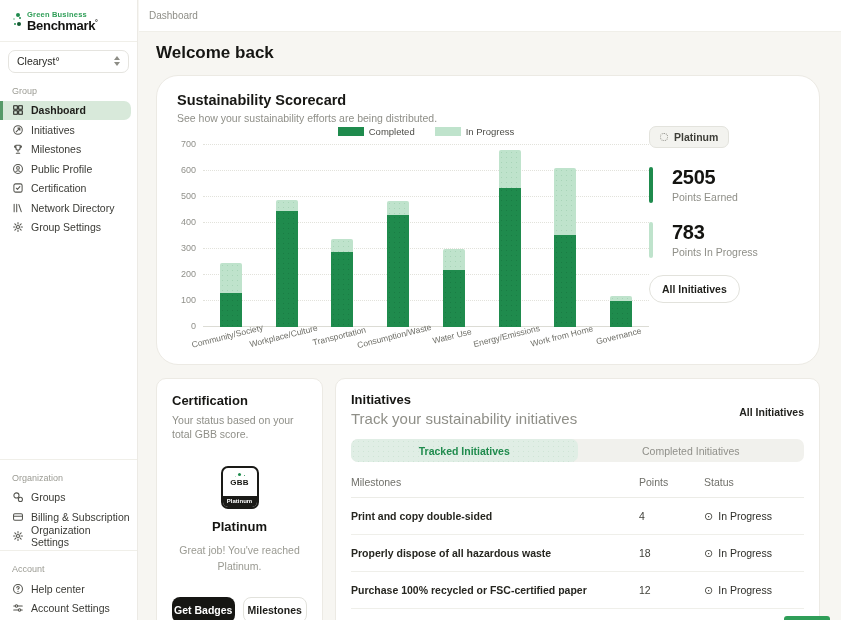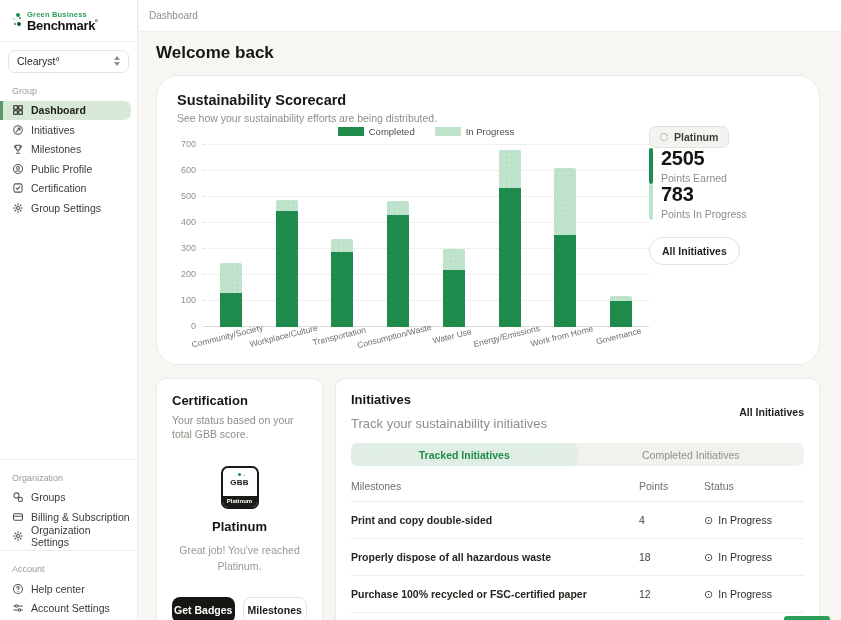--- a/index.html
+++ b/index.html
@@ -73,21 +73,21 @@
            background-image:radial-gradient(#1a7c44 14%, transparent 15%); background-size:5px 5px; }
   .xlabels { position:absolute; top:186px; left:0; right:0; height:28px; }
   .xlab { position:absolute; font-size:8.5px; color:#6e6e67; white-space:nowrap;
           transform:translateX(-55%) rotate(-14deg); }
 
   .sc-stats { position:absolute; right:18px; top:50px; width:152px; }
   .pill { display:inline-flex; align-items:center; gap:6px; background:#f3f3ef;
           border:1px solid #e3e3dd; border-radius:7px; padding:4px 10px;
           font-size:10.5px; font-weight:bold; color:#3f3f39; cursor:pointer; }
   .dotted-circle { width:8px; height:8px; border:1px dotted #8d8d86; border-radius:50%; display:inline-block; }
-  .stat { display:flex; gap:8px; margin-top:0; }
+  .stat { display:flex; gap:19px; margin-top:19px; }
   .stat-bar { width:4px; border-radius:2px; background:#1f8b4d; }
   .stat.progress .stat-bar { background:#bfe3cc; }
   .stat-value { font-size:20px; font-weight:bold; color:#141411; line-height:1; letter-spacing:-.3px; }
   .stat-label { font-size:10.5px; color:#8f8f88; margin-top:4px; }
   .sc-btn { margin-top:17px; display:inline-block; background:#fff; border:1px solid #e2e2dc;
             border-radius:16px; padding:7px 12px; font-size:10.5px; font-weight:bold;
             color:#1f1f1b; cursor:pointer; }
 
   
   .bottom-row { display:flex; gap:12px; margin-top:13px; }
@@ -108,21 +108,21 @@
               padding:0 6px; }
   .cert-btns { position:absolute; left:15px; right:15px; top:218px; display:flex; gap:8px; }
   .btn-dark { background:#161613; color:#fff; border-radius:8px; padding:7px 0; flex:1;
               text-align:center; font-size:10.5px; font-weight:bold; cursor:pointer; }
   .btn-light { background:#fff; border:1px solid #e2e2dc; color:#1c1c18; border-radius:8px;
                padding:6px 0; flex:1; text-align:center; font-size:10.5px; font-weight:bold; cursor:pointer; }
 
   .init-card { flex:1; height:256px; position:relative; padding:13px 15px; overflow:hidden; }
   .init-head { display:flex; justify-content:space-between; align-items:flex-start; }
   .init-title { font-size:13px; font-weight:bold; color:#171714; }
-  .init-sub { font-size:13px; color:#8f8f88; margin-top:9px; }
+  .init-sub { font-size:15px; color:#8f8f88; margin-top:3px; }
   .init-link { font-size:10.5px; font-weight:bold; color:#23231f; margin-top:14px; cursor:pointer; }
   .tabs { margin-top:12px; background:#f1f1ed; border-radius:7px; display:flex; height:23px;justify-content:space-between; }
   .tab { flex:1; display:flex; align-items:center; justify-content:center; font-size:10.5px;
          color:#90908a; cursor:pointer; }
   .tab.active { background:#e0eee5; border-radius:7px; color:#1f8b4d; font-weight:bold;
                 background-image:radial-gradient(#cfe5d6 12%, transparent 13%); background-size:5px 5px; }
   .tbl-head { display:flex; margin-top:14px; font-size:10.5px; color:#70706a;
               padding-bottom:9px; border-bottom:1px solid #ecece7; }
   .col-init { flex:1; } .col-pts { width:65px; } .col-status { width:100px; }
   .trow { display:flex; align-items:center; height:37px; border-bottom:1px solid #efefea;
@@ -186,20 +186,26 @@
   </div>
   <div class="nav-item">
     <svg class="icn" viewBox="0 0 14 14">
         <rect x="2.2" y="2.2" width="9.6" height="9.6" rx="2"></rect>
         <path d="M5 7.2l1.4 1.4 2.8-3.2"></path>
       </svg>
     <span>Certification</span>
   </div>
   <div class="nav-item">
     <svg class="icn" viewBox="0 0 14 14">
+        <path d="M2.5 2.5v9M5.5 2.5v9M8 3l2.8 8.3"></path>
+      </svg>
+    <span>Network Directory</span>
+  </div>
+  <div class="nav-item">
+    <svg class="icn" viewBox="0 0 14 14">
         <circle cx="7" cy="7" r="1.8"></circle>
         <path d="M7 1.8v1.7M7 10.5v1.7M1.8 7h1.7M10.5 7h1.7M3.3 3.3l1.2 1.2M9.5 9.5l1.2 1.2M10.7 3.3L9.5 4.5M4.5 9.5l-1.2 1.2"></path>
       </svg>
     <span>Group Settings</span>
   </div>
 
   <div class="sb-bottom">
     <div class="sb-divider"></div>
     <div class="section-label">Organization</div>
     <div class="nav-item">

